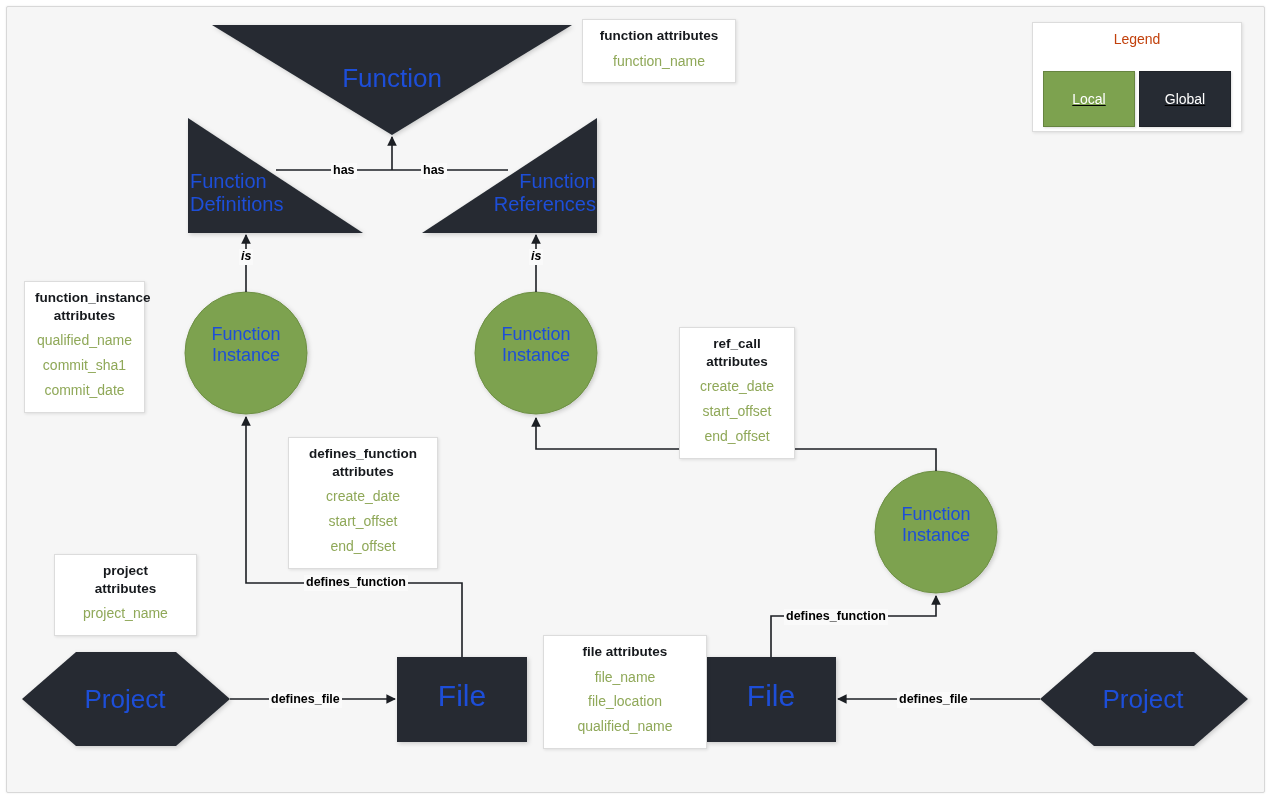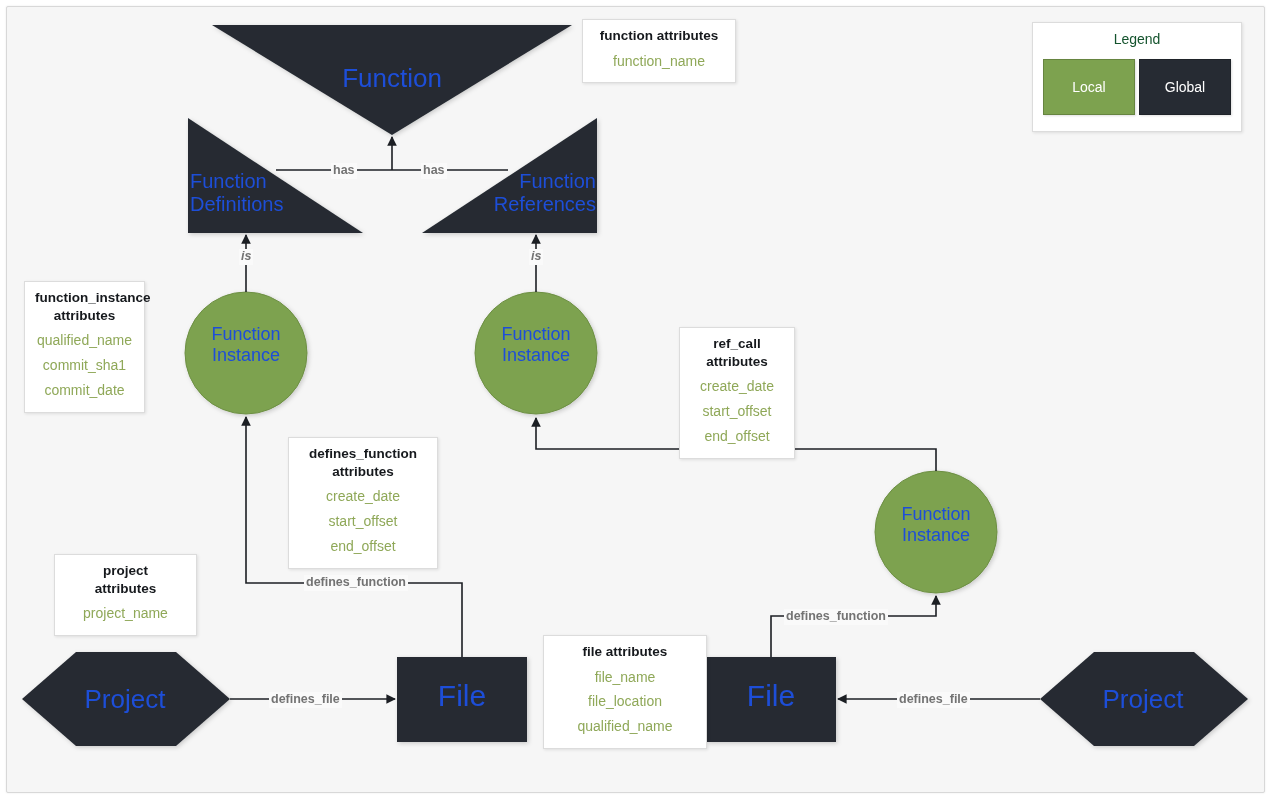--- a/index.html
+++ b/index.html
@@ -57,21 +57,21 @@
   .lbl-fi3        { left: 876px; top: 504px; width: 120px; font-size: 18px; }
   .lbl-proj1      { left:  35px; top: 685px; width: 180px; font-size: 26px; }
   .lbl-proj2      { left: 1053px;top: 685px; width: 180px; font-size: 26px; }
   .lbl-file1      { left: 399px; top: 679px; width: 126px; font-size: 30px; }
   .lbl-file2      { left: 708px; top: 679px; width: 126px; font-size: 30px; }
 
   
   .rel-label {
     position: absolute;
     background: #fafafa;
-    color: #737373;
+    color: #000000;
     font-size: 12.5px;
     font-weight: bold;
     padding: 1px 2px;
     white-space: nowrap;
     line-height: 1.1;
   }
   .rel-is { font-size: 12.5px; font-style: italic; }
 
   
   .attr-box {
@@ -106,27 +106,28 @@
     height: 110px;
     background: #ffffff;
     border: 1px solid #dcdcdc;
     box-shadow: 1px 1px 3px rgba(0,0,0,0.10);
     box-sizing: border-box;
     padding-top: 8px;
   }
   #legend-title {
     text-align: center;
     font-size: 14px;
-    color: #14532d;
-    margin-bottom: 12px;
+    color: #c2410c;
+    margin-bottom: 24px;
   }
   #legend-swatches {
     display: flex;
     justify-content: center;
     gap: 4px;
+    text-decoration: underline;
   }
   .legend-swatch {
     width: 92px;
     height: 56px;
     display: flex;
     align-items: center;
     justify-content: center;
     font-size: 14px;
     color: #ffffff;
     border: 1px solid rgba(0,0,0,0.18);

